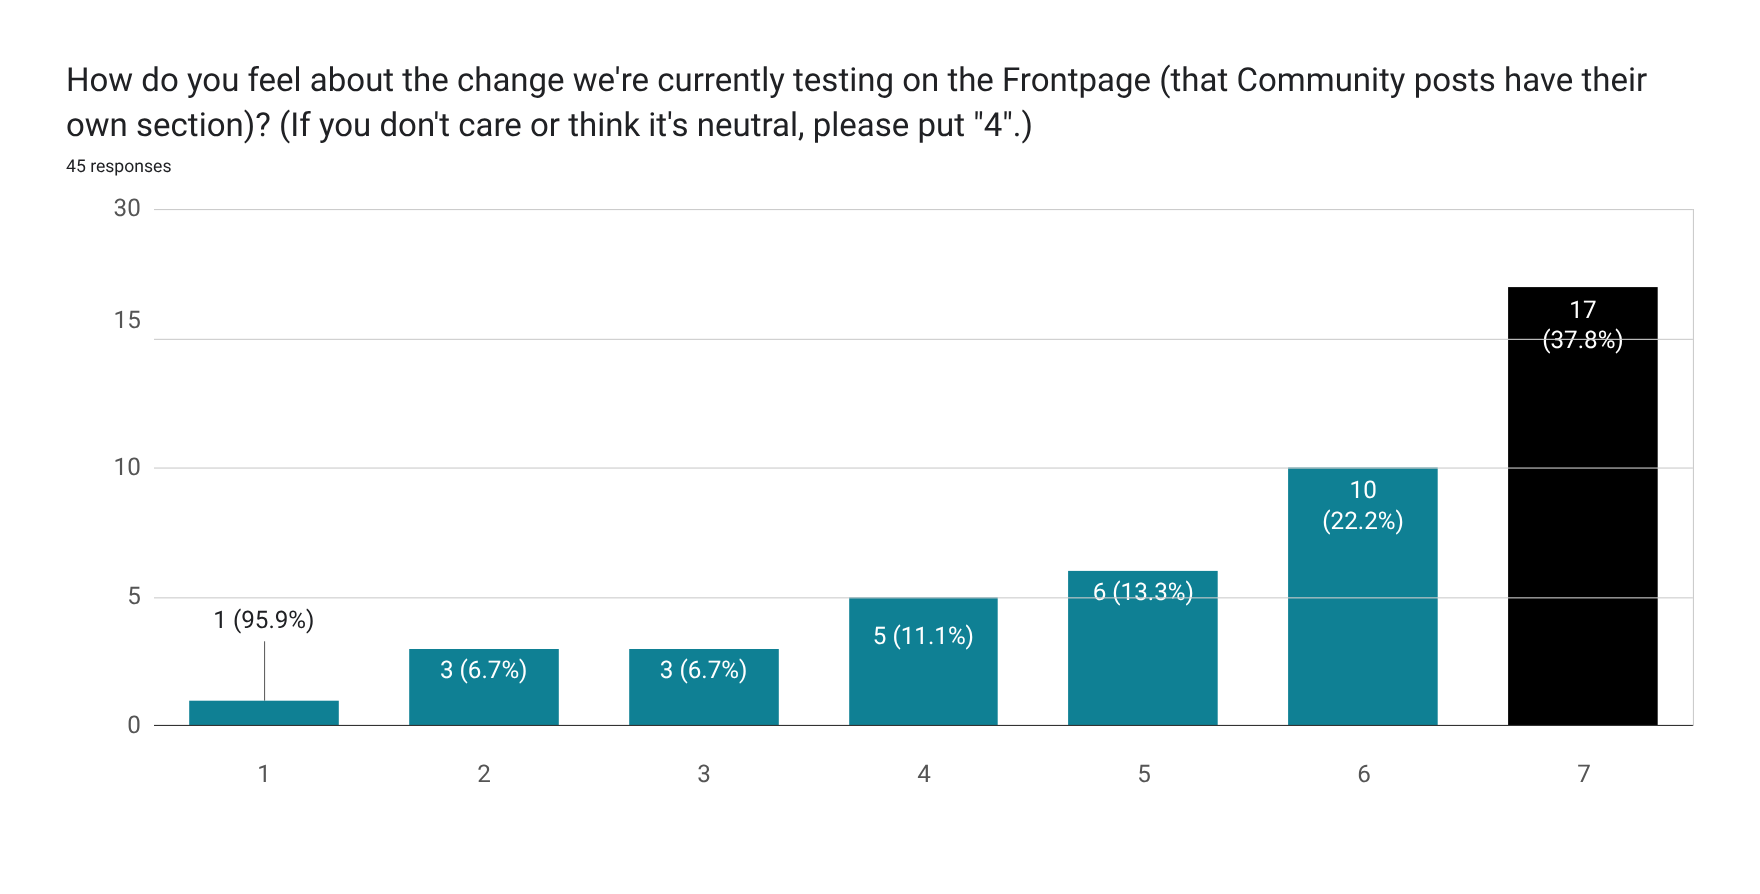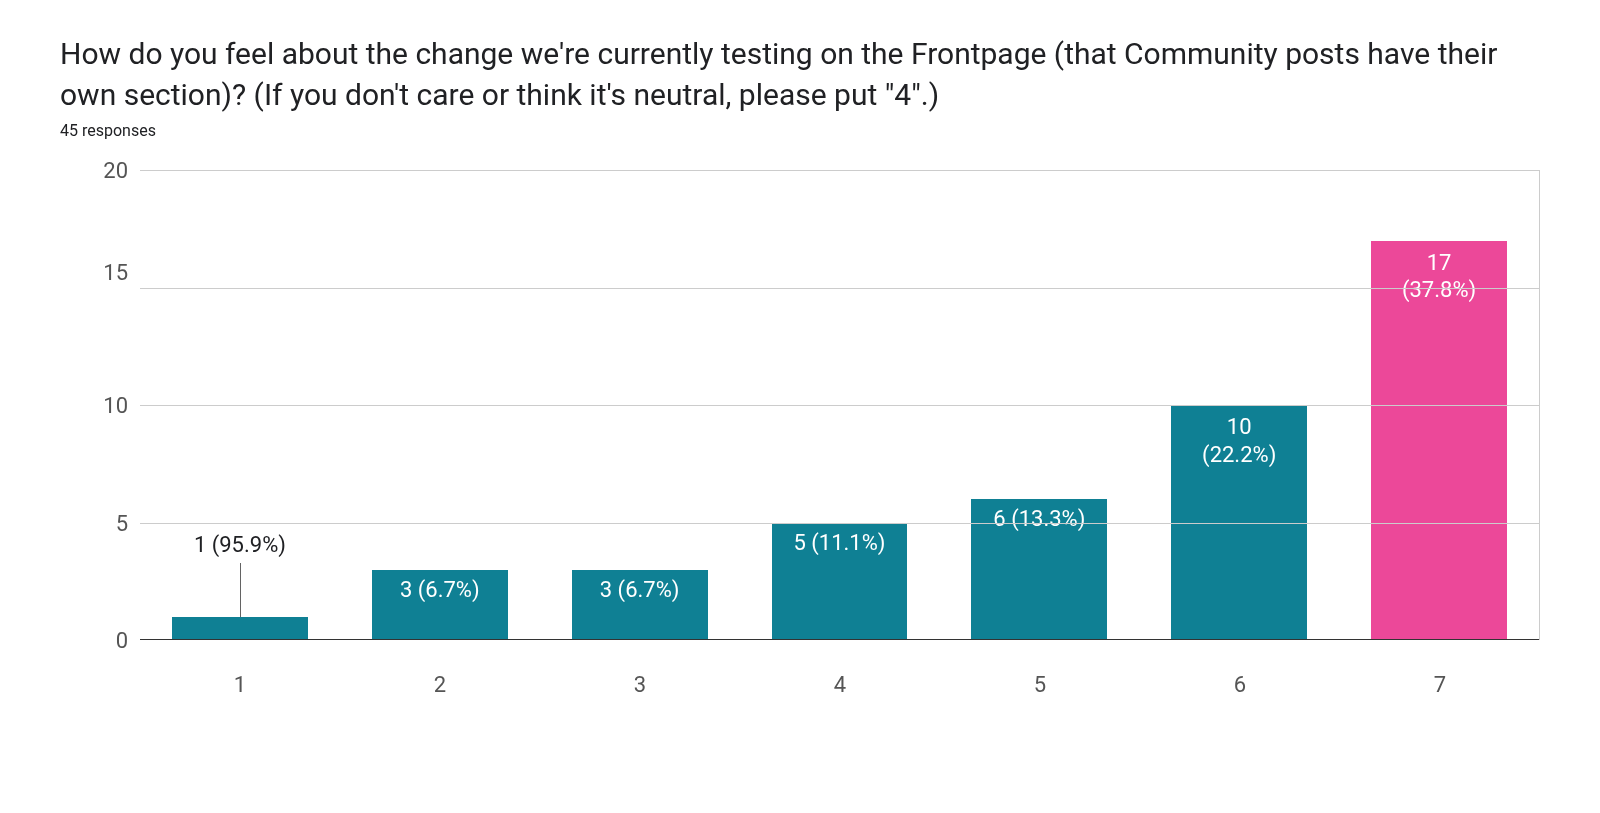--- a/index.html
+++ b/index.html
@@ -6,21 +6,21 @@
     margin: 0;
     padding: 0;
     width: 1600px;
     height: 813px;
     background: #ffffff;
     font-family: Roboto, "Helvetica Neue", Arial, sans-serif;
     color: #202124;
     overflow: hidden;
   }
   .container {
-    padding: 34px 60px 0 60px;
+    padding: 54px 60px 0 60px;
     box-sizing: border-box;
     width: 100%;
     height: 100%;
   }
   .title {
     font-size: 30px;
     line-height: 1.35;
     font-weight: 400;
     color: #202124;
     margin: 0 0 6px 0;
@@ -133,56 +133,56 @@
 <div class="container">
   <h1 class="title">How do you feel about the change we're currently testing on the Frontpage (that Community posts have their own section)? (If you don't care or think it's neutral, please put "4".)</h1>
   <div class="subtitle">45 responses</div>
 
   <div class="chart-wrap">
     <div class="y-axis">
         <div class="y-tick" style="top: 470px;">0</div>
         <div class="y-tick" style="top: 352.5px;">5</div>
         <div class="y-tick" style="top: 235px;">10</div>
         <div class="y-tick" style="top: 102px; margin-left: 23px;">15</div>
-        <div class="y-tick" style="top: 0px;">20</div>
+        <div class="y-tick" style="top: 0px;">30</div>
       </div>
     <div class="plot">
       <div class="bars">
           <div class="bar-slot">
             <div class="bar-label above" style="bottom: 81.5px;">1 (95.9%)</div>
             <div class="leader" style="bottom: 23.5px; height: 54px; left: 50%;"></div>
             <div class="bar" style="height: 23.5px; background: rgb(15, 128, 148);"></div>
           </div>
           <div class="bar-slot">
             <div class="bar" style="height: 70.5px; background: rgb(15, 128, 148);">
               <div class="bar-label" style="top: 6px;">3 (6.7%)</div>
             </div>
           </div>
           <div class="bar-slot">
             <div class="bar" style="height: 70.5px; background: rgb(15, 128, 148);">
               <div class="bar-label" style="top: 6px;">3 (6.7%)</div>
             </div>
           </div>
           <div class="bar-slot">
             <div class="bar" style="height: 117.5px; background: rgb(15, 128, 148);">
-              <div class="bar-label" style="top: 6px; text-align: center;">5 (11.1%)</div>
+              <div class="bar-label" style="top: 22px; text-align: center;">5 (11.1%)</div>
             </div>
           </div>
           <div class="bar-slot">
             <div class="bar" style="height: 141px; background: rgb(15, 128, 148);">
               <div class="bar-label" style="top: 6px;">6 (13.3%)</div>
             </div>
           </div>
           <div class="bar-slot">
             <div class="bar" style="height: 235px; background: rgb(15, 128, 148);">
               <div class="bar-label" style="top: 8px;">10<br>(22.2%)</div>
             </div>
           </div>
           <div class="bar-slot">
-            <div class="bar" style="height: 399.5px; background: #ec4899;">
+            <div class="bar" style="height: 399.5px; background: #000000;">
               <div class="bar-label" style="top: 8px;">17<br>(37.8%)</div>
             </div>
           </div>
         </div>
       <div class="baseline"></div>
     <div class="gridline" style="top: 352.5px;"></div>
         <div class="gridline" style="top: 235px;"></div>
         <div class="gridline" style="top: 117.5px;"></div>
         <div class="gridline" style="top: 0px;"></div>
       </div>

